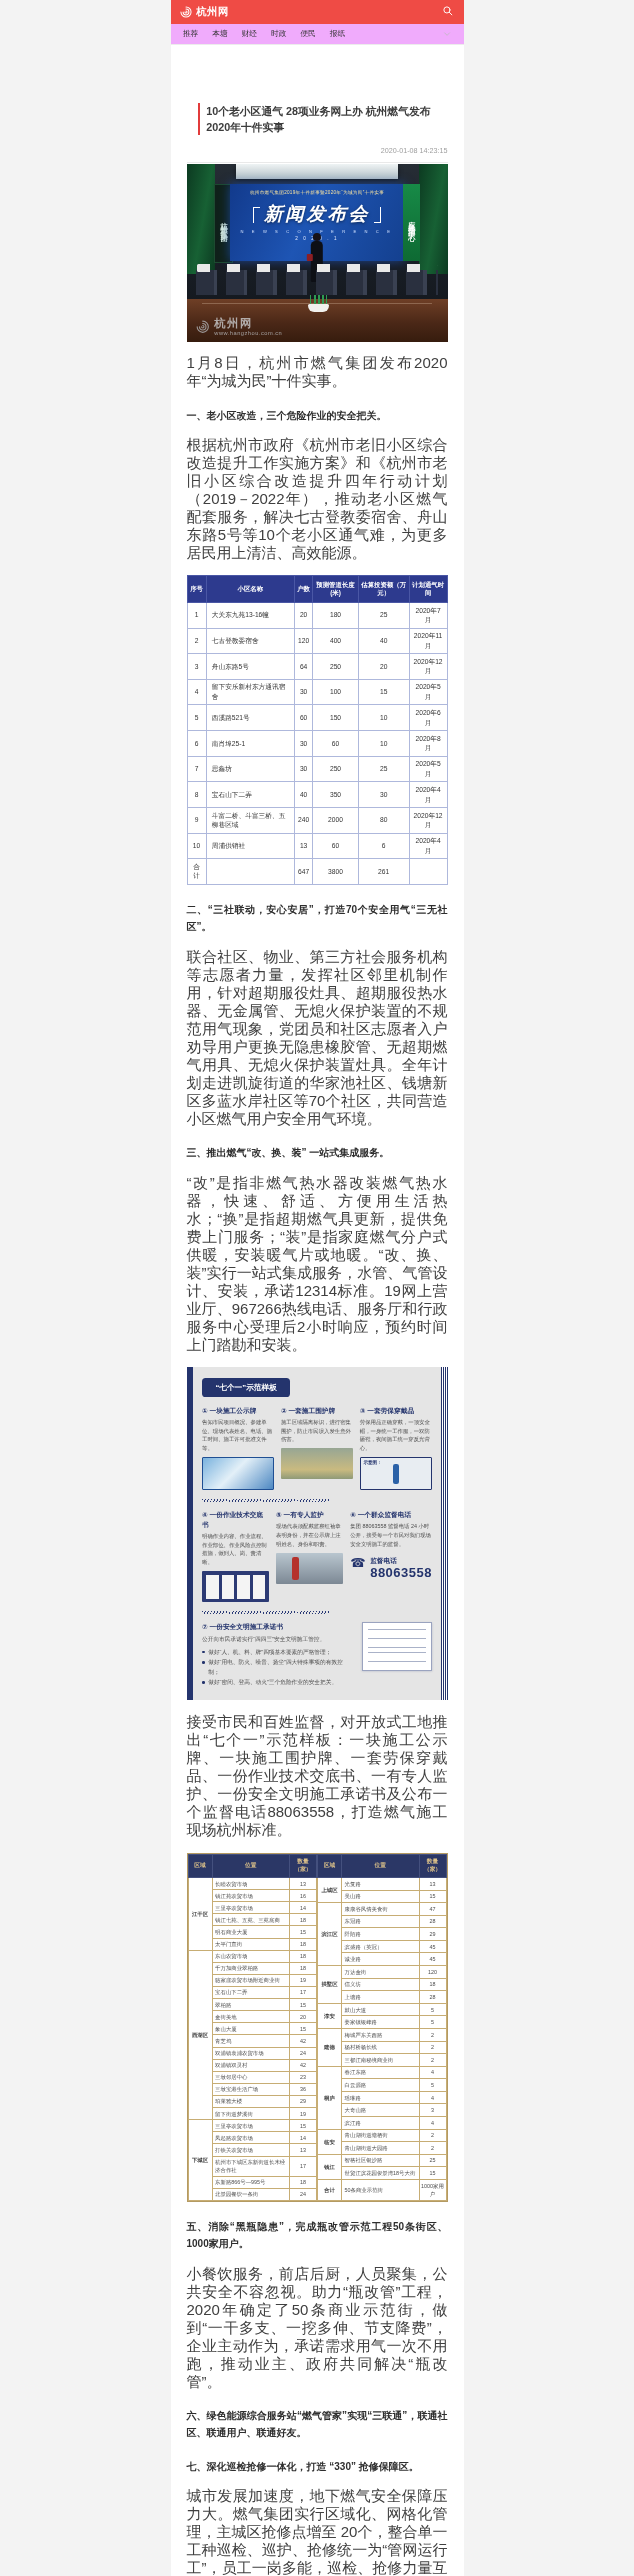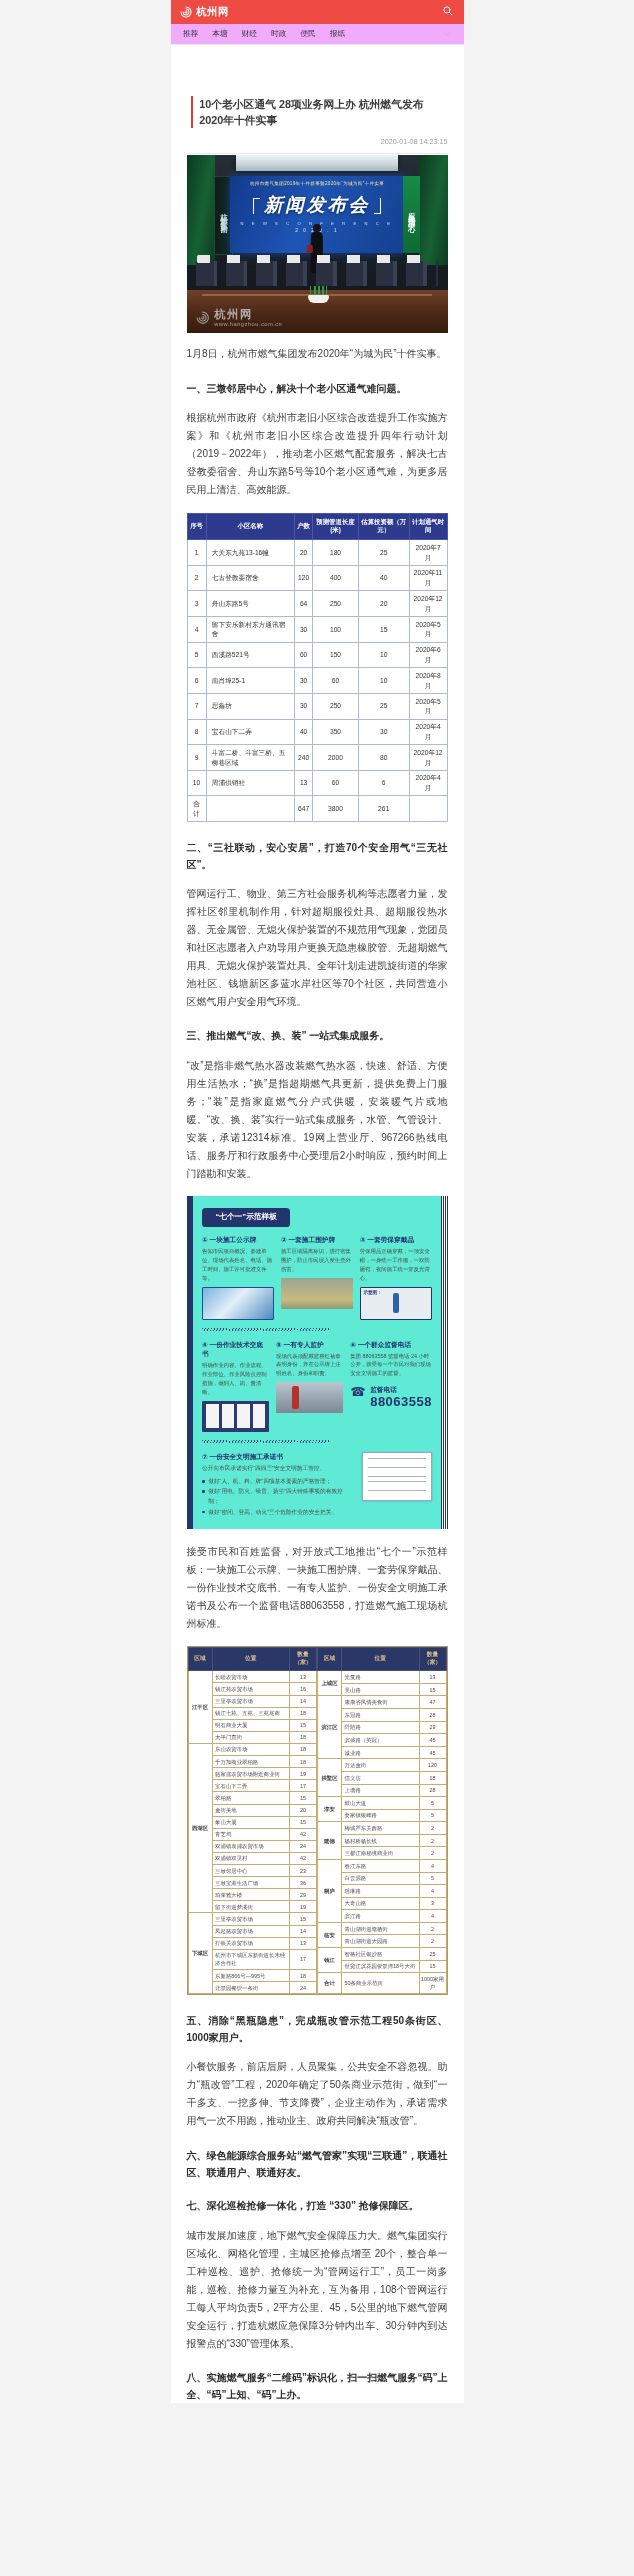--- a/index.html
+++ b/index.html
@@ -12,21 +12,21 @@
   .brand-name{color:#fff;font-size:10.3px;font-weight:700;letter-spacing:0.5px;}
   .hdr-search{margin-left:auto;background:none;border:none;cursor:pointer;padding:2.1px;}
 
   
   .nav{height:19.6px;background:#f0abfc;border-bottom:0.5px solid #ececec;display:flex;align-items:center;padding:0 12.4px;gap:14px;}
   .nav-item{font-size:7.7px;color:#333;cursor:pointer;white-space:nowrap;}
   .nav-more{margin-left:auto;cursor:pointer;display:flex;align-items:center;}
 
   
   .article{padding:47px 16px 0 16px;}
-  .title{font-size:10.8px;line-height:16px;font-weight:700;color:#3c3c3c;border-left:2.1px solid #e23b3b;padding-left:6.7px;margin:4px;}
+  .title{font-size:10.8px;line-height:16px;font-weight:700;color:#3c3c3c;border-left:2.1px solid #e23b3b;padding-left:6.7px;margin:11px;}
   .date{font-size:7.2px;color:#9e9e9e;text-align:right;margin:9.3px 0 7.2px;}
   .divider{border:none;border-top:0.5px solid #e9e9e9;margin:0 0 1px 0;}
 
   
   .hero{position:relative;height:178px;margin-top:0;background:linear-gradient(#262d35,#171c23 62%,#12151b);overflow:hidden;}
   .hero-ceiling{position:absolute;left:19%;right:19%;top:0;height:15.5px;background:linear-gradient(#eef3f4,#b5c1c5);box-shadow:0 1.5px 5.2px rgba(0,0,0,.45);}
   .hero-wall-l,.hero-wall-r{position:absolute;top:0;height:62%;width:11%;background:linear-gradient(100deg,#0c3a21,#176134 55%,#0c3a21);}
   .hero-wall-l{left:0}.hero-wall-r{right:0}
   .hero-panel{position:absolute;top:20.6px;width:17.5px;height:77px;writing-mode:vertical-rl;display:flex;align-items:center;justify-content:center;font-weight:700;font-size:7.2px;letter-spacing:2.6px;}
   .hero-panel-l{left:10.5%;background:#10211a;color:#d9efe1;border:0.5px solid #1d4a30;}
@@ -45,31 +45,31 @@
   .hero-chairs::before{content:"";position:absolute;left:1px;right:1px;top:-5.7px;height:7.7px;background:repeating-linear-gradient(90deg,#e9e9e9 0 13.4px,transparent 13.4px 30px);border-radius:1.5px;}
   .hero-desk{position:absolute;left:0;right:0;bottom:0;height:43px;background:linear-gradient(#6f3f26,#4b2817 55%,#361c0e);}
   .hero-desk::after{content:"";position:absolute;top:4.1px;left:6%;right:6%;height:1.5px;background:rgba(255,235,210,.25);}
   .hero-plant{position:absolute;left:46.5%;bottom:30px;width:21.6px;height:8.2px;background:#f1f1ee;border-radius:1.5px 1.5px 6.2px 6.2px;}
   .hero-plant::before{content:"";position:absolute;left:2.6px;right:2.6px;top:-8.8px;height:8.8px;background:repeating-linear-gradient(90deg,#2f9a52 0 1.5px,transparent 1.5px 4.1px);}
   .hero-watermark{position:absolute;left:8.2px;bottom:6.2px;display:flex;gap:4.1px;align-items:center;opacity:.75;}
   .wm-name{font-size:11.3px;color:#d3d7da;font-weight:700;letter-spacing:1.5px;line-height:1.1;}
   .wm-url{font-size:5.7px;color:#c3c8cc;letter-spacing:0.5px;}
 
   
-  .p{font-size:10px;line-height:18px;color:#404040;margin:12.4px 0;text-align:justify;}
+  .p{font-size:15px;line-height:18px;color:#404040;margin:12.4px 0;text-align:justify;}
   .h2{font-size:10px;line-height:17px;font-weight:700;color:#2e2e2e;margin:16.5px 0 4.1px;text-align:justify;}
 
   
   .t1{width:100%;border-collapse:collapse;margin:13.4px 0;font-size:6.7px;color:#333;text-align:center;}
   .t1 th{background:#2d3a8e;color:#fff;font-weight:600;padding:4.1px 1.5px;border:0.5px solid #4a57a5;font-size:6.4px;line-height:1.35;}
   .t1 td{border:0.5px solid #aeb8dc;padding:2.6px 3.1px;line-height:1.45;}
   .t1 td.name{text-align:left;padding-left:5.2px;}
 
   
-  .ig{margin:13.4px 0;background:#5eead4;position:relative;padding:11.3px 15.5px 12.4px 15.5px;}
+  .ig{margin:13.4px 0;background:#e5e5e5;position:relative;padding:11.3px 15.5px 12.4px 15.5px;}
   .ig::before{content:"";position:absolute;left:0;top:0;bottom:0;width:6.7px;background:#24346d;}
   .ig::after{content:"";position:absolute;right:0;top:0;bottom:0;width:6.7px;background:repeating-linear-gradient(90deg,#24346d 0 1px,#fff 1px 2.1px);}
   .ig-title{display:inline-block;background:#24346d;color:#fff;font-weight:700;font-size:7.7px;padding:4.6px 13.4px;border-radius:3.6px;margin-bottom:8.2px;}
   .ig-grid{display:grid;grid-template-columns:repeat(3,1fr);gap:6.7px;}
   .ig-head{color:#24346d;font-weight:700;font-size:6.7px;line-height:1.4;}
   .ig-desc{font-size:5.4px;color:#4c4c4c;line-height:1.65;margin-top:2.6px;}
   .ig-photo{height:31px;margin-top:4.1px;border-radius:1px;position:relative;overflow:hidden;}
   .ph-board{background:linear-gradient(135deg,#79b2de,#e3f0f8 45%,#4d88c2);border:1px solid #1f4f93;}
   .ph-fence{background:linear-gradient(#97a694,#c9ba80 70%,#8f9a77);}
   .ph-worker{background:#e8edf2;border:0.5px solid #24346d;}
@@ -171,21 +171,21 @@
           </svg>
         <div>
           <div class="wm-name">杭州网</div>
           <div class="wm-url">www.hangzhou.com.cn</div>
         </div>
       </div>
     </div>
 
     <div>
         <div class="p">1月8日，杭州市燃气集团发布2020年“为城为民”十件实事。</div>
-        <div class="h2">一、三墩邻居中心，解决十个老小区通气难问题。</div>
+        <div class="h2">一、老小区改造，三个危险作业的安全把关。</div>
         <div class="p">根据杭州市政府《杭州市老旧小区综合改造提升工作实施方案》和《杭州市老旧小区综合改造提升四年行动计划（2019－2022年），推动老小区燃气配套服务，解决七古登教委宿舍、舟山东路5号等10个老小区通气难，为更多居民用上清洁、高效能源。</div>
         <table class="t1">
           <thead>
             <tr>
               <th>序号</th>
               <th>小区名称</th>
               <th>户数</th>
               <th>预测管道长度(米)</th>
               <th>估算投资额（万元）</th>
               <th>计划通气时间</th>
@@ -276,21 +276,21 @@
               <td>合计</td>
               <td class="name"></td>
               <td>647</td>
               <td>3800</td>
               <td>261</td>
               <td></td>
             </tr>
           </tbody>
         </table>
         <div class="h2">二、“三社联动，安心安居”，打造70个安全用气“三无社区”。</div>
-        <div class="p">管网运行工、物业、第三方社会服务机构等志愿者力量，发挥社区邻里机制作用，针对超期服役灶具、超期服役热水器、无金属管、无熄火保护装置的不规范用气现象，党团员和社区志愿者入户劝导用户更换无隐患橡胶管、无超期燃气用具、无熄火保护装置灶具。全年计划走进凯旋街道的华家池社区、钱塘新区多蓝水岸社区等70个社区，共同营造小区燃气用户安全用气环境。</div>
+        <div class="p">联合社区、物业、第三方社会服务机构等志愿者力量，发挥社区邻里机制作用，针对超期服役灶具、超期服役热水器、无金属管、无熄火保护装置的不规范用气现象，党团员和社区志愿者入户劝导用户更换无隐患橡胶管、无超期燃气用具、无熄火保护装置灶具。全年计划走进凯旋街道的华家池社区、钱塘新区多蓝水岸社区等70个社区，共同营造小区燃气用户安全用气环境。</div>
         <div class="h2">三、推出燃气“改、换、装” 一站式集成服务。</div>
         <div class="p">“改”是指非燃气热水器改装燃气热水器，快速、舒适、方便用生活热水；“换”是指超期燃气具更新，提供免费上门服务；“装”是指家庭燃气分户式供暖，安装暖气片或地暖。“改、换、装”实行一站式集成服务，水管、气管设计、安装，承诺12314标准。19网上营业厅、967266热线电话、服务厅和行政服务中心受理后2小时响应，预约时间上门踏勘和安装。</div>
         <div class="ig"><div class="ig-title">“七个一”示范样板</div><div class="ig-grid">
             <div>
               <div class="ig-head">① 一块施工公示牌</div>
               <div class="ig-desc">告知市民项目概况、参建单位、现场代表姓名、电话、施工时间、施工许可批准文件等。</div>
               <div class="ig-photo ph-board"></div>
             </div>
             <div>
               <div class="ig-head">② 一套施工围护牌</div>

